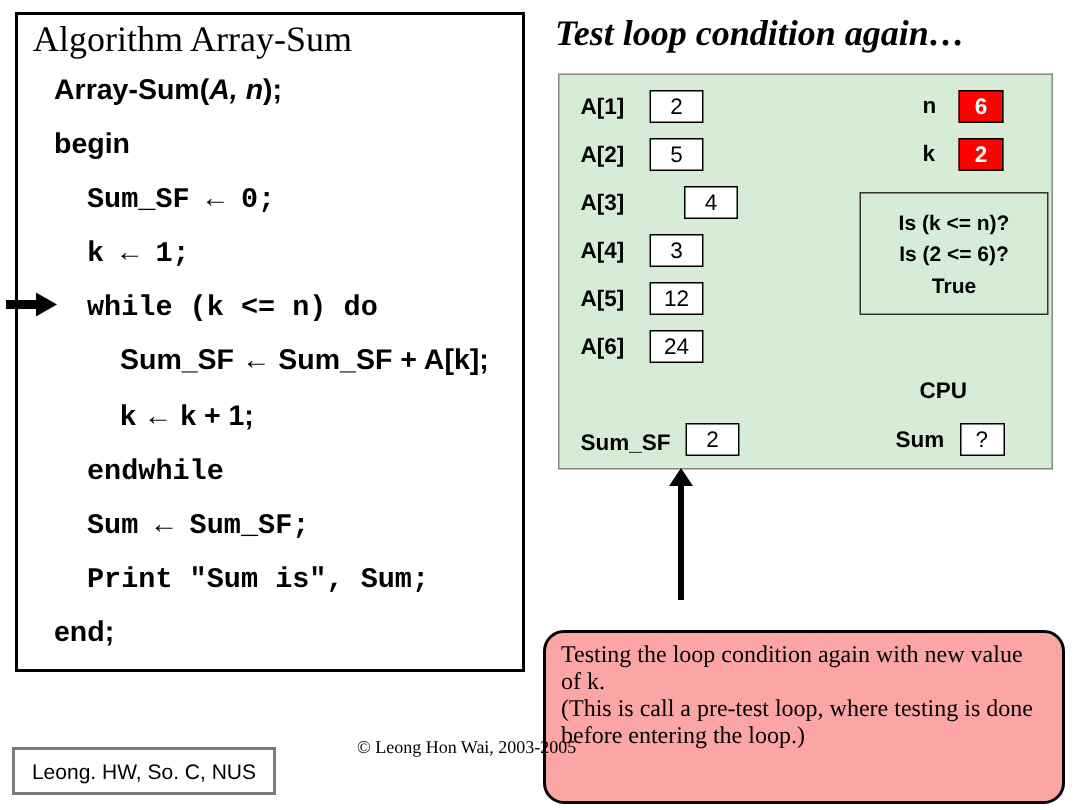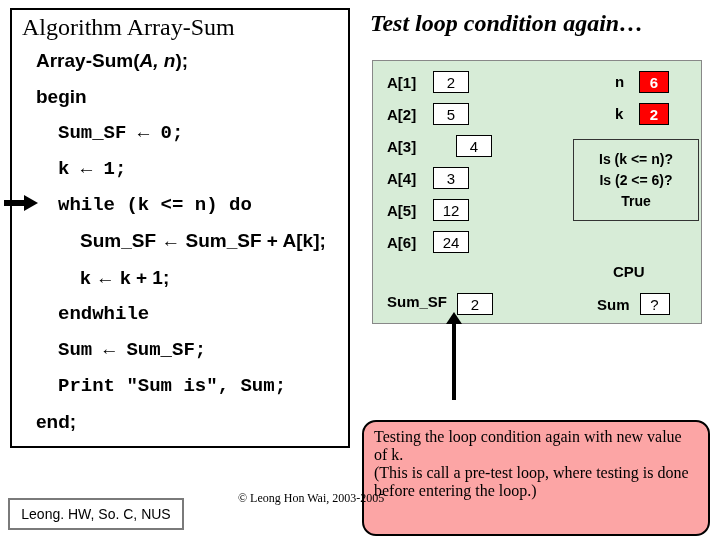--- a/index.html
+++ b/index.html
@@ -16,39 +16,39 @@
   .ind3 { padding-left: 58px; }
   .ital { font-style: italic; }
   
   .heading {
     position: absolute; left: 370px; top: 10px;
     font-family: "Times New Roman", serif; font-style: italic; font-weight: bold;
     font-size: 24px;
   }
   
   .state-panel {
-    position: absolute; left: 372px; top: 60px; width: 330px; height: 264px;
+    position: absolute; left: 372px; top: 49px; width: 330px; height: 264px;
     background: #d7ecd7; border: 1px solid #888;
     font-family: Arial, sans-serif; font-size: 15px; font-weight: bold;
   }
   .arr-row { position: absolute; display: flex; align-items: center; gap: 8px; }
   .arr-label { width: 38px; text-align: left; }
   .cell { border: 1px solid #000; background: #fff; width: 36px; height: 22px; display: flex; align-items: center; justify-content: center; font-weight: normal; }
   .nk-label { position: absolute; font-weight: bold; }
   .nk-cell { position: absolute; border: 1px solid #000; width: 30px; height: 22px; display: flex; align-items: center; justify-content: center; font-weight: normal; }
   .red-cell { background: #ff0000; color: #fff; font-weight: bold; }
   
   .cond-box {
     position: absolute; left: 200px; top: 78px; width: 126px; height: 82px;
     border: 1px solid #333; background: #d7ecd7;
     display: flex; flex-direction: column; align-items: center; justify-content: center;
     font-family: Arial, sans-serif; font-weight: bold; font-size: 14px; line-height: 1.5;
   }
   
-  .sumsf-row { position: absolute; left: 14px; top: 232px; display: flex; align-items: flex-start; gap: 10px; }
+  .sumsf-row { position: absolute; left: 14px; top: 232px; display: flex; align-items: flex-end; gap: 10px; }
   .cpu-label { position: absolute; left: 240px; top: 202px; font-weight: bold; }
   .sum-row { position: absolute; left: 224px; top: 232px; display: flex; align-items: center; gap: 10px; }
   .q-cell { border: 1px solid #000; background: #fff; width: 30px; height: 22px; display:flex; align-items:center; justify-content:center; font-weight: normal; }
   
   .arrow-pointer {
     position: absolute; left: 4px; top: 195px; width: 36px; height: 16px;
   }
   .arrow-pointer .shaft { position:absolute; left:0; top:5px; width:22px; height:6px; background:#000; }
   .arrow-pointer .head { position:absolute; left:20px; top:0; width:0; height:0; border-left:14px solid #000; border-top:8px solid transparent; border-bottom:8px solid transparent; }
   

